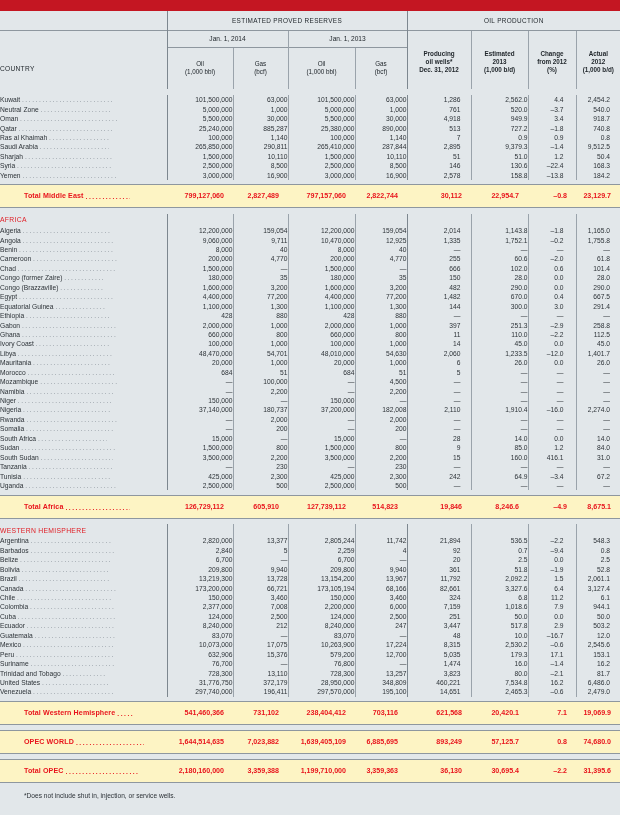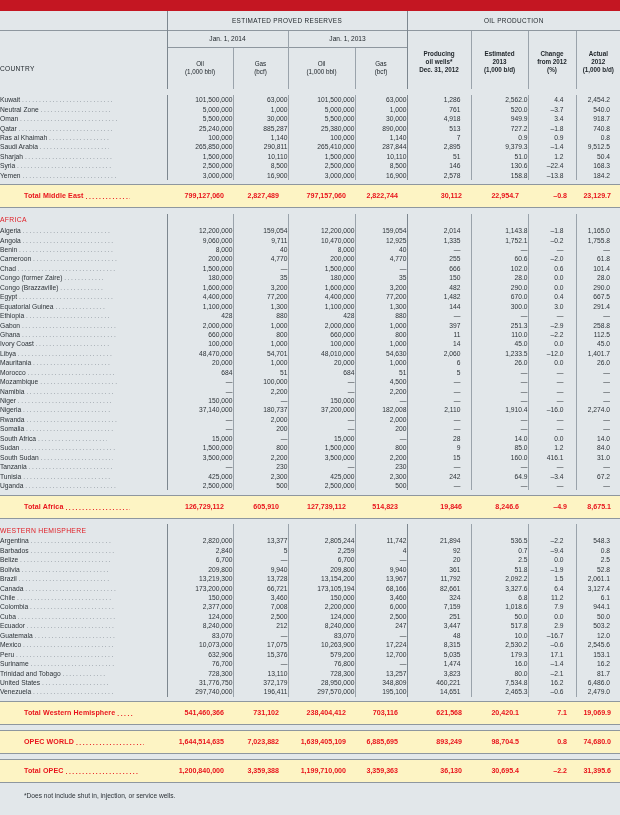--- a/index.html
+++ b/index.html
@@ -891,30 +891,30 @@
         <tr style="height: 6px;">
           <td colspan="9"></td>
         </tr>
         <tr class="total">
           <td class="cname bt bb"><span>OPEC WORLD</span> <span class="leader" style="width: 68px;">............................................................</span></td>
           <td class="num bt bb ">1,644,514,635</td>
           <td class="num bt bb ">7,023,882</td>
           <td class="num bt bb ">1,639,405,109</td>
           <td class="num bt bb ">6,885,695</td>
           <td class="num bt bb wells">893,249</td>
-          <td class="num bt bb ">98,704.5</td>
+          <td class="num bt bb ">57,125.7</td>
           <td class="num bt bb chg">0.8</td>
           <td class="num bt bb act">74,680.0</td>
         </tr>
         <tr style="height: 6px;">
           <td colspan="9"></td>
         </tr>
         <tr class="total">
           <td class="cname bt bb"><span>Total OPEC</span> <span class="leader" style="width: 72px;">............................................................</span></td>
-          <td class="num bt bb ">1,200,840,000</td>
+          <td class="num bt bb ">2,180,160,000</td>
           <td class="num bt bb ">3,359,388</td>
           <td class="num bt bb ">1,199,710,000</td>
           <td class="num bt bb ">3,359,363</td>
           <td class="num bt bb wells">36,130</td>
           <td class="num bt bb ">30,695.4</td>
           <td class="num bt bb chg">–2.2</td>
           <td class="num bt bb act">31,395.6</td>
         </tr>
       </tbody>
   </table>

